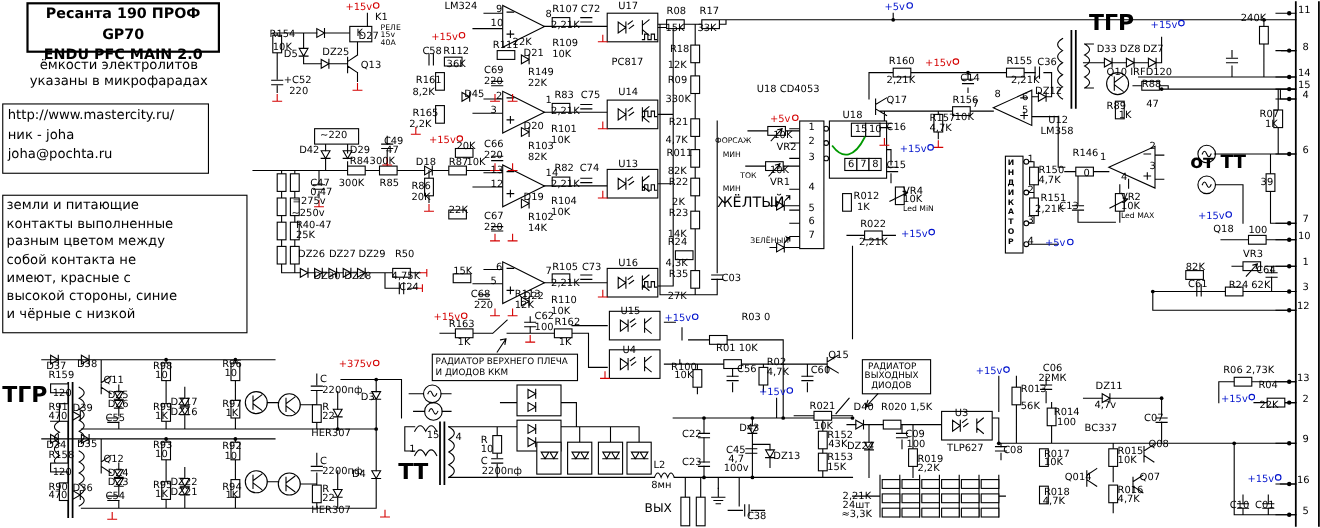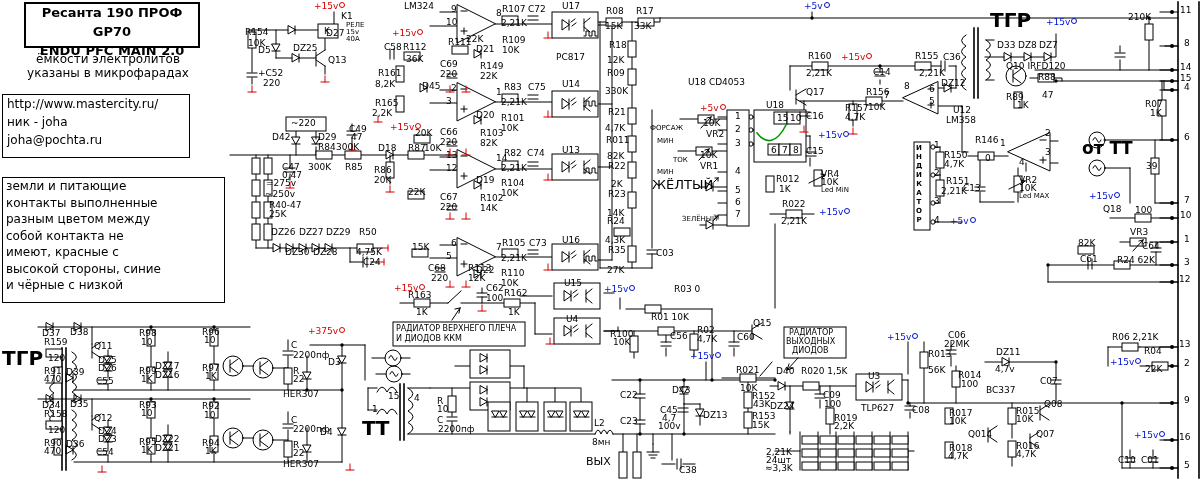--- a/index.html
+++ b/index.html
@@ -767,21 +767,21 @@
       <span class="lbl bold" style="left: 990px; top: 10px; font-size: 20px;">ТГР</span>
       <span class="lbl c-b pwr" style="left: 1046px; top: 18px;">+15v</span>
       <span class="lbl" style="left: 997px; top: 41px;">D33</span>
       <span class="lbl" style="left: 1018px; top: 41px;">DZ8</span>
       <span class="lbl" style="left: 1039px; top: 41px;">DZ7</span>
       <span class="lbl" style="left: 1006px; top: 62px;">Q10 IRFD120</span>
       <span class="lbl" style="left: 1038px; top: 73px;">R88</span>
       <span class="lbl" style="left: 1042px; top: 91px;">47</span>
       <span class="lbl" style="left: 1006px; top: 93px;">R89</span>
       <span class="lbl" style="left: 1017px; top: 101px;">1K</span>
-      <span class="lbl" style="left: 1128px; top: 13px;">210K</span>
+      <span class="lbl" style="left: 1128px; top: 13px;">240K</span>
       <span class="lbl" style="left: 1145px; top: 100px;">R07</span>
       <span class="lbl" style="left: 1150px; top: 109px;">1K</span>
       <span class="lbl" style="left: 1180px; top: 6px;">11</span>
       <span class="lbl" style="left: 1184px; top: 39px;">8</span>
       <span class="lbl" style="left: 1180px; top: 63px;">14</span>
       <span class="lbl" style="left: 1180px; top: 74px;">15</span>
       <span class="lbl" style="left: 1184px; top: 83px;">4</span>
       <span class="lbl" style="left: 1184px; top: 133px;">6</span>
       <span class="lbl" style="left: 1184px; top: 196px;">7</span>
       <span class="lbl" style="left: 1180px; top: 211px;">10</span>
@@ -925,21 +925,21 @@
       <span class="lbl" style="left: 995px; top: 365px;">4,7v</span>
       <span class="lbl" style="left: 986px; top: 386px;">BC337</span>
       <span class="lbl" style="left: 1040px; top: 377px;">C07</span>
       <span class="lbl" style="left: 1016px; top: 407px;">R015</span>
       <span class="lbl" style="left: 1016px; top: 415px;">10K</span>
       <span class="lbl" style="left: 1044px; top: 400px;">Q08</span>
       <span class="lbl" style="left: 1036px; top: 430px;">Q07</span>
       <span class="lbl" style="left: 968px; top: 430px;">Q014</span>
       <span class="lbl" style="left: 1016px; top: 442px;">R016</span>
       <span class="lbl" style="left: 1016px; top: 450px;">4,7K</span>
-      <span class="lbl" style="left: 1112px; top: 333px;">R06 2,21K</span>
+      <span class="lbl" style="left: 1112px; top: 333px;">R06 2,73K</span>
       <span class="lbl" style="left: 1144px; top: 347px;">R04</span>
       <span class="lbl c-b pwr" style="left: 1110px; top: 358px;">+15v</span>
       <span class="lbl" style="left: 1145px; top: 365px;">22K</span>
       <span class="lbl c-b pwr" style="left: 1134px; top: 431px;">+15v</span>
       <span class="lbl" style="left: 1118px; top: 456px;">C10</span>
       <span class="lbl" style="left: 1141px; top: 456px;">C01</span>
       <span class="lbl" style="left: 291px; top: 119px;">~220</span>
       <span class="lbl" style="left: 272px; top: 133px;">D42</span>
       <span class="lbl" style="left: 318px; top: 133px;">D29</span>
       <span class="lbl" style="left: 349px; top: 125px;">C49</span>

